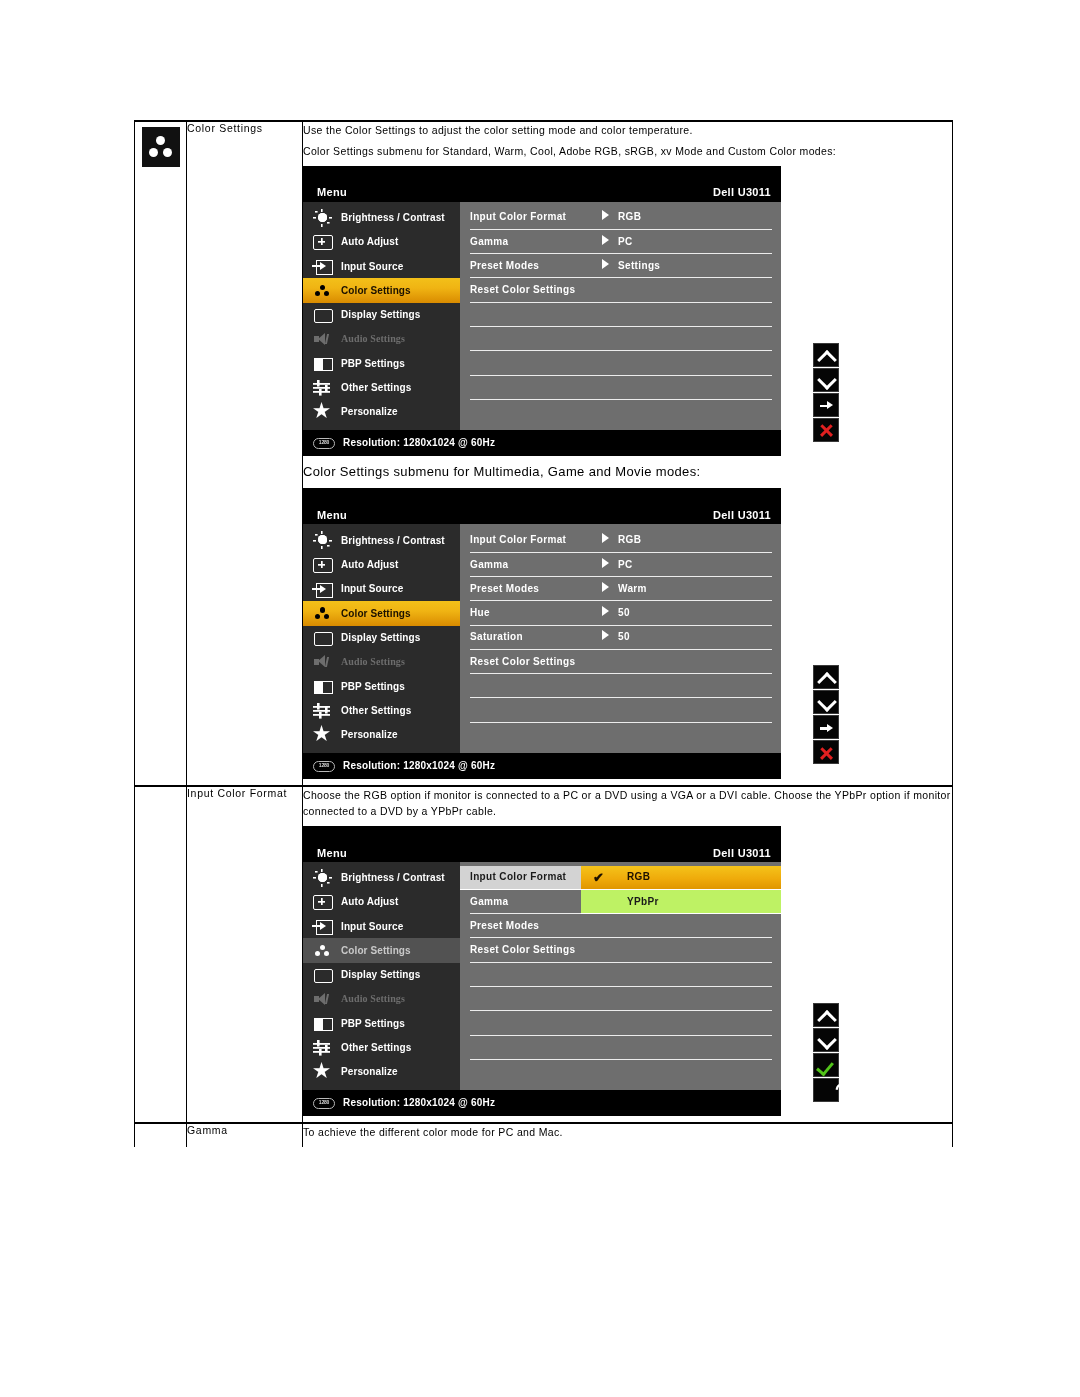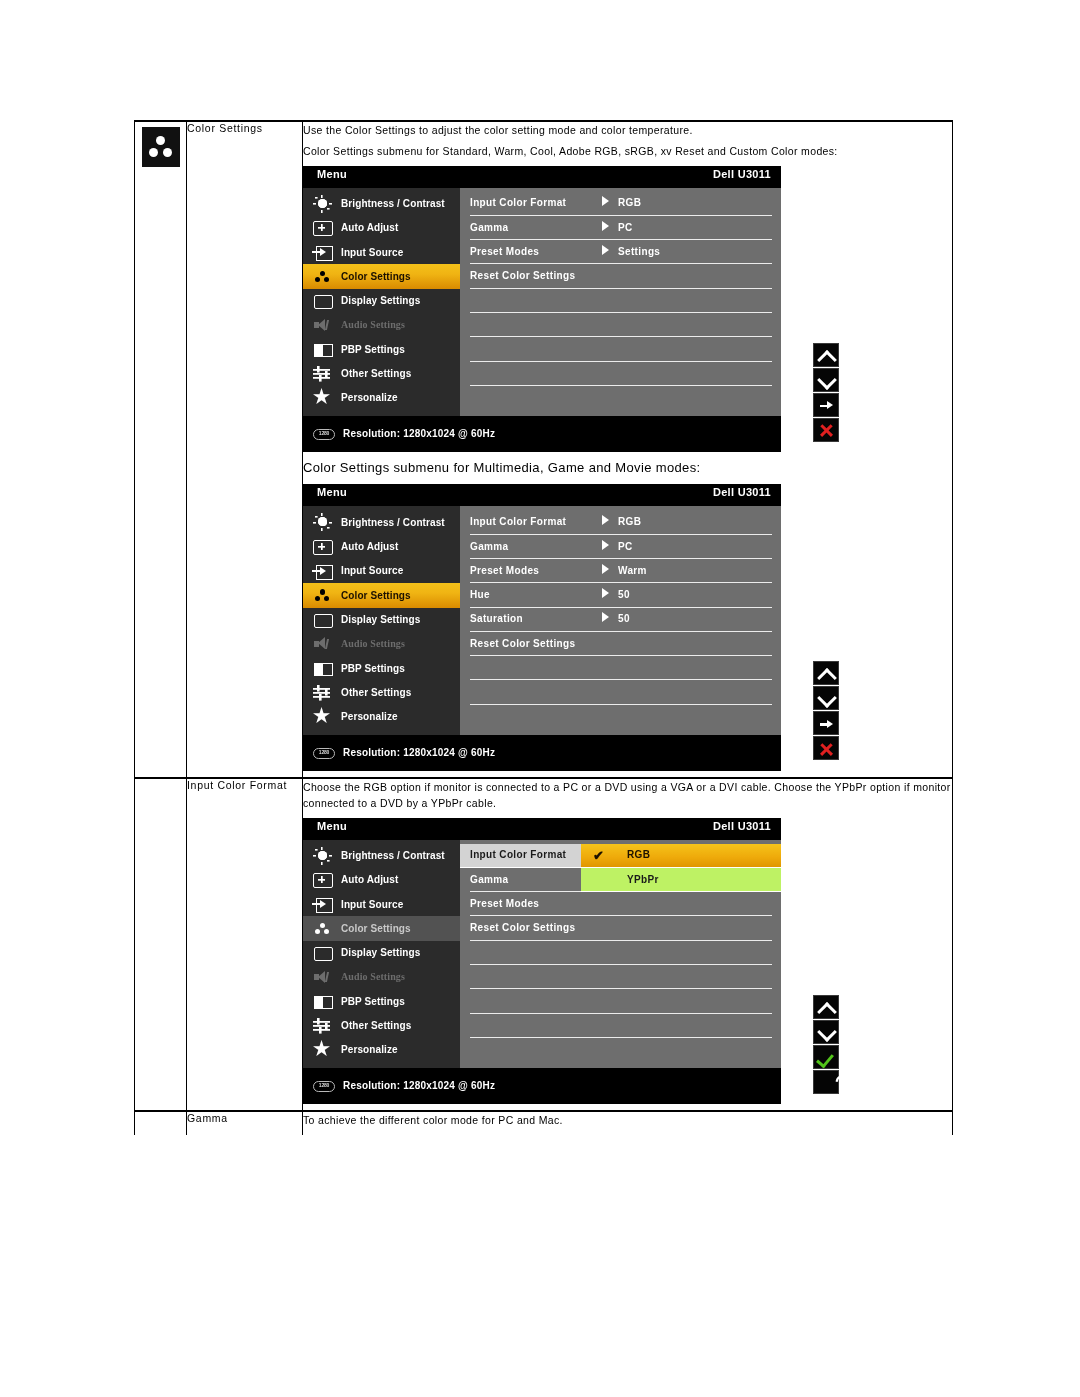--- a/index.html
+++ b/index.html
@@ -114,25 +114,25 @@
   .ic-color3 .d1{ left:14px; top:9px;}
   .ic-color3 .d2{ left:7px; top:21px;}
   .ic-color3 .d3{ left:21px; top:21px;}
   .osd {
     width: 478px;
     background: #6e6e6e;
     font-family: "Liberation Sans", sans-serif;
     position: relative;
   }
   .osd-title {
-    height: 22px;
+    height: 36px;
     background: #000;
     color: #fff;
     display: flex;
-    align-items: flex-start;
+    align-items: flex-end;
     justify-content: space-between;
     padding: 0 10px 0 14px;
     font-size: 11px;
     font-weight: bold;
     letter-spacing: .3px;
   }
   .osd-body { display: flex; }
   .osd-side {
     width: 157px;
     background: #2b2b2b;
@@ -285,21 +285,21 @@
     border-bottom: 1.6px solid #fff;
   }
   .osd-sub .sub-item.on {
     background: linear-gradient(to bottom,#f5c31a 0%, #efab0b 55%, #e09600 100%);
     color: #1d1100;
   }
   .sub-check { width: 20px; font-size: 13px; line-height: 1; }
   .sub-lbl { margin-left: 14px; }
 
   .osd-res {
-    height: 36px;
+    height: 26px;
     background: #000;
     color: #fff;
     display: flex; align-items: center;
     padding-left: 10px;
     font-size: 10px; font-weight: bold;
     letter-spacing: .2px;
   }
   .res-badge {
     width: 22px; height: 11px; border-radius: 6px;
     border: 1.4px solid #b9b9b9; margin-right: 8px;
@@ -366,21 +366,21 @@
         <td class="col-icon cell-icon">
           <div class="ic-color3">
             <i class="d1"></i>
               <i class="d2"></i>
               <i class="d3"></i>
           </div>
         </td>
         <td class="col-name cell-name">Color Settings</td>
         <td class="col-desc cell-desc">
           <p>Use the Color Settings to adjust the color setting mode and color temperature.</p>
-          <p>Color Settings submenu for Standard, Warm, Cool, Adobe RGB, sRGB, xv Reset and Custom Color modes:</p>
+          <p>Color Settings submenu for Standard, Warm, Cool, Adobe RGB, sRGB, xv Mode and Custom Color modes:</p>
 
           <div class="osd-block">
             <div class="osd">
               <div class="osd-title">
                 <span>Menu</span>
                 <span>Dell U3011</span>
               </div>
               <div class="osd-body">
                 <div class="osd-side">
                   <div class="osd-item">

